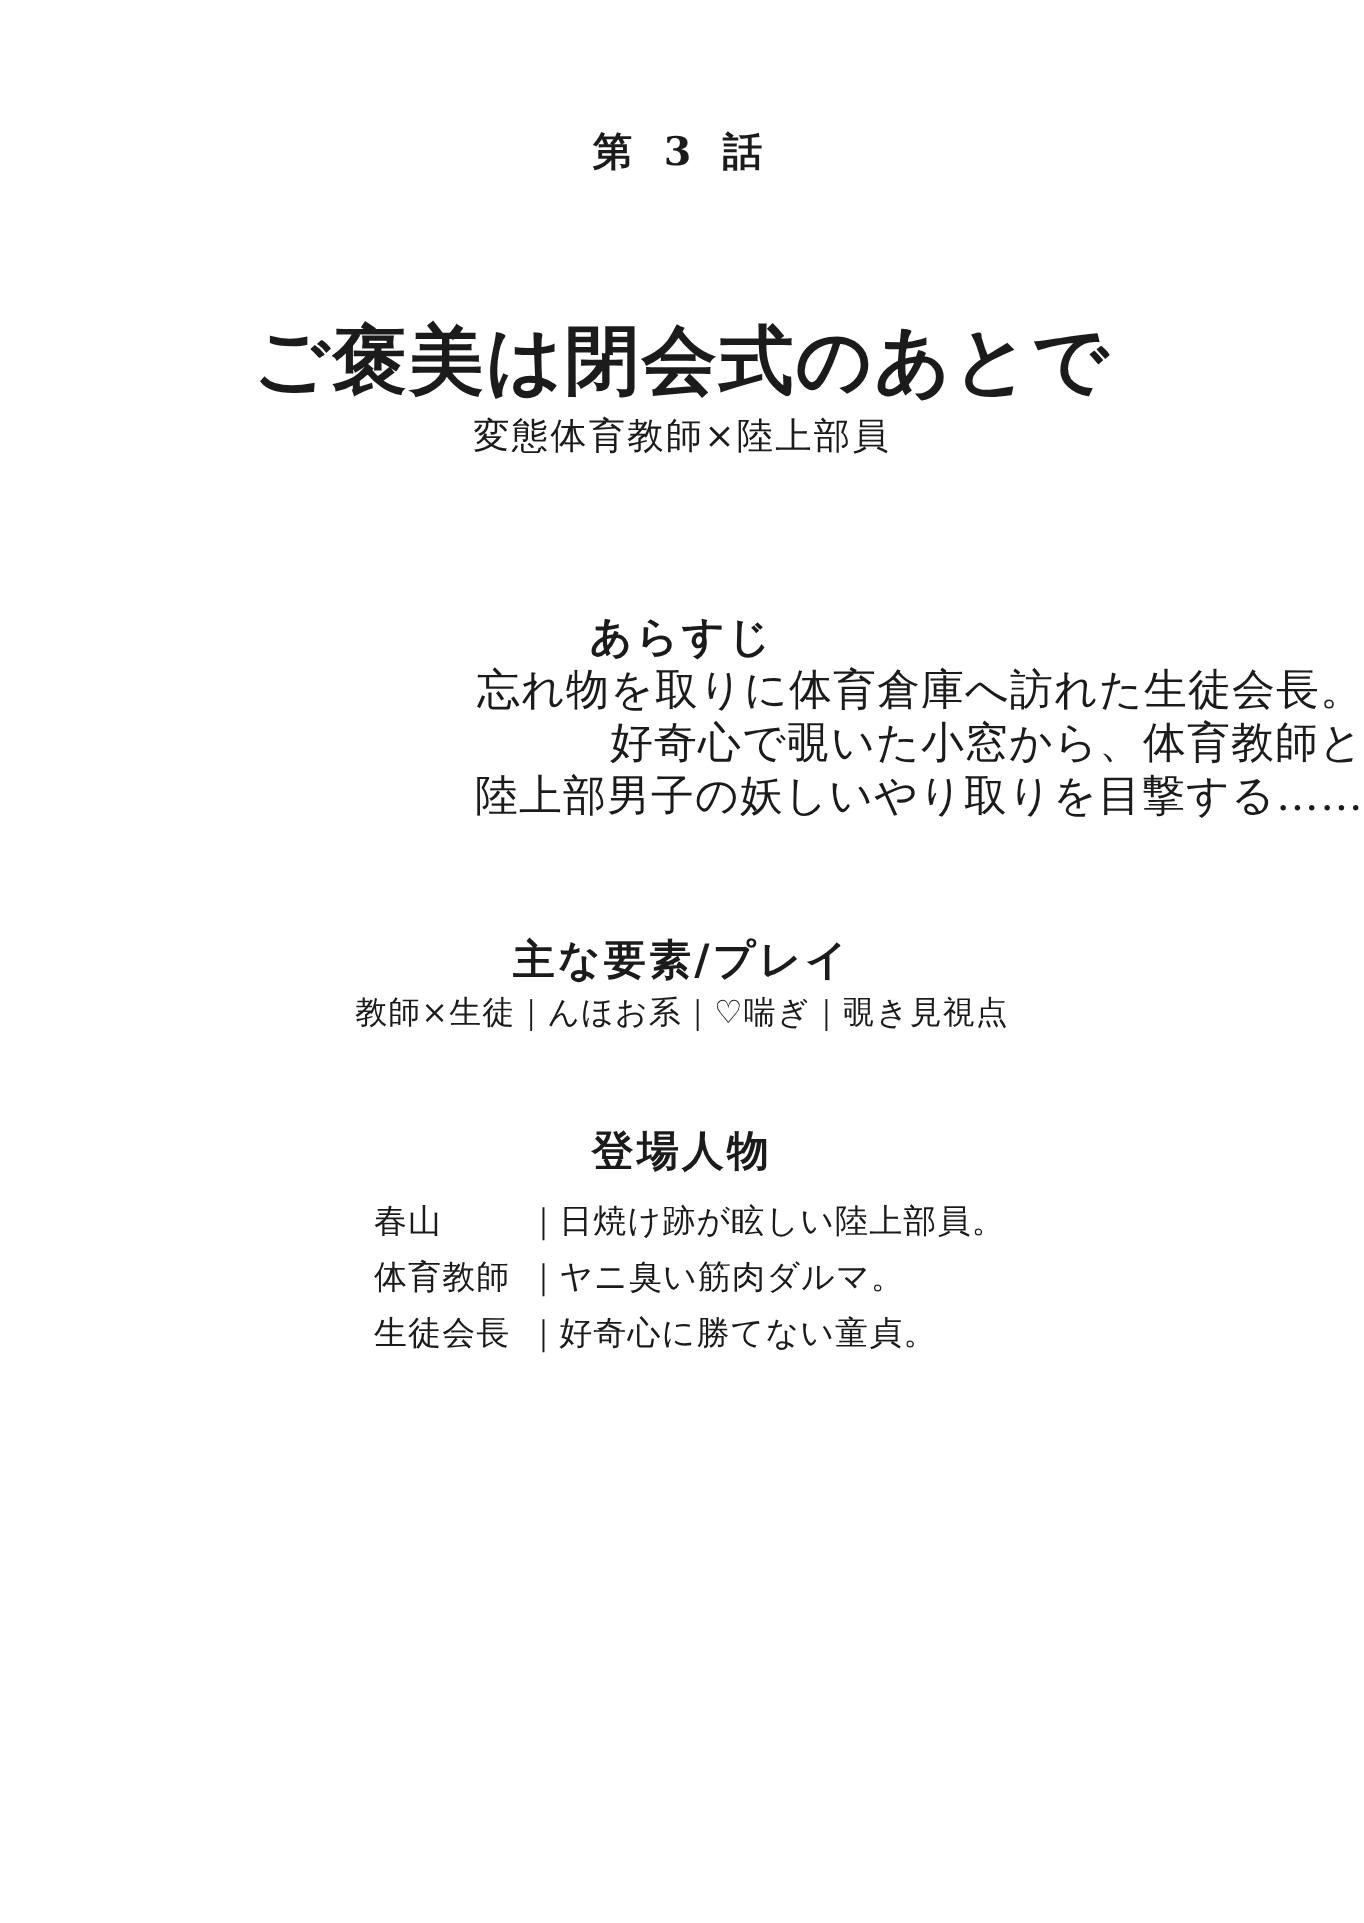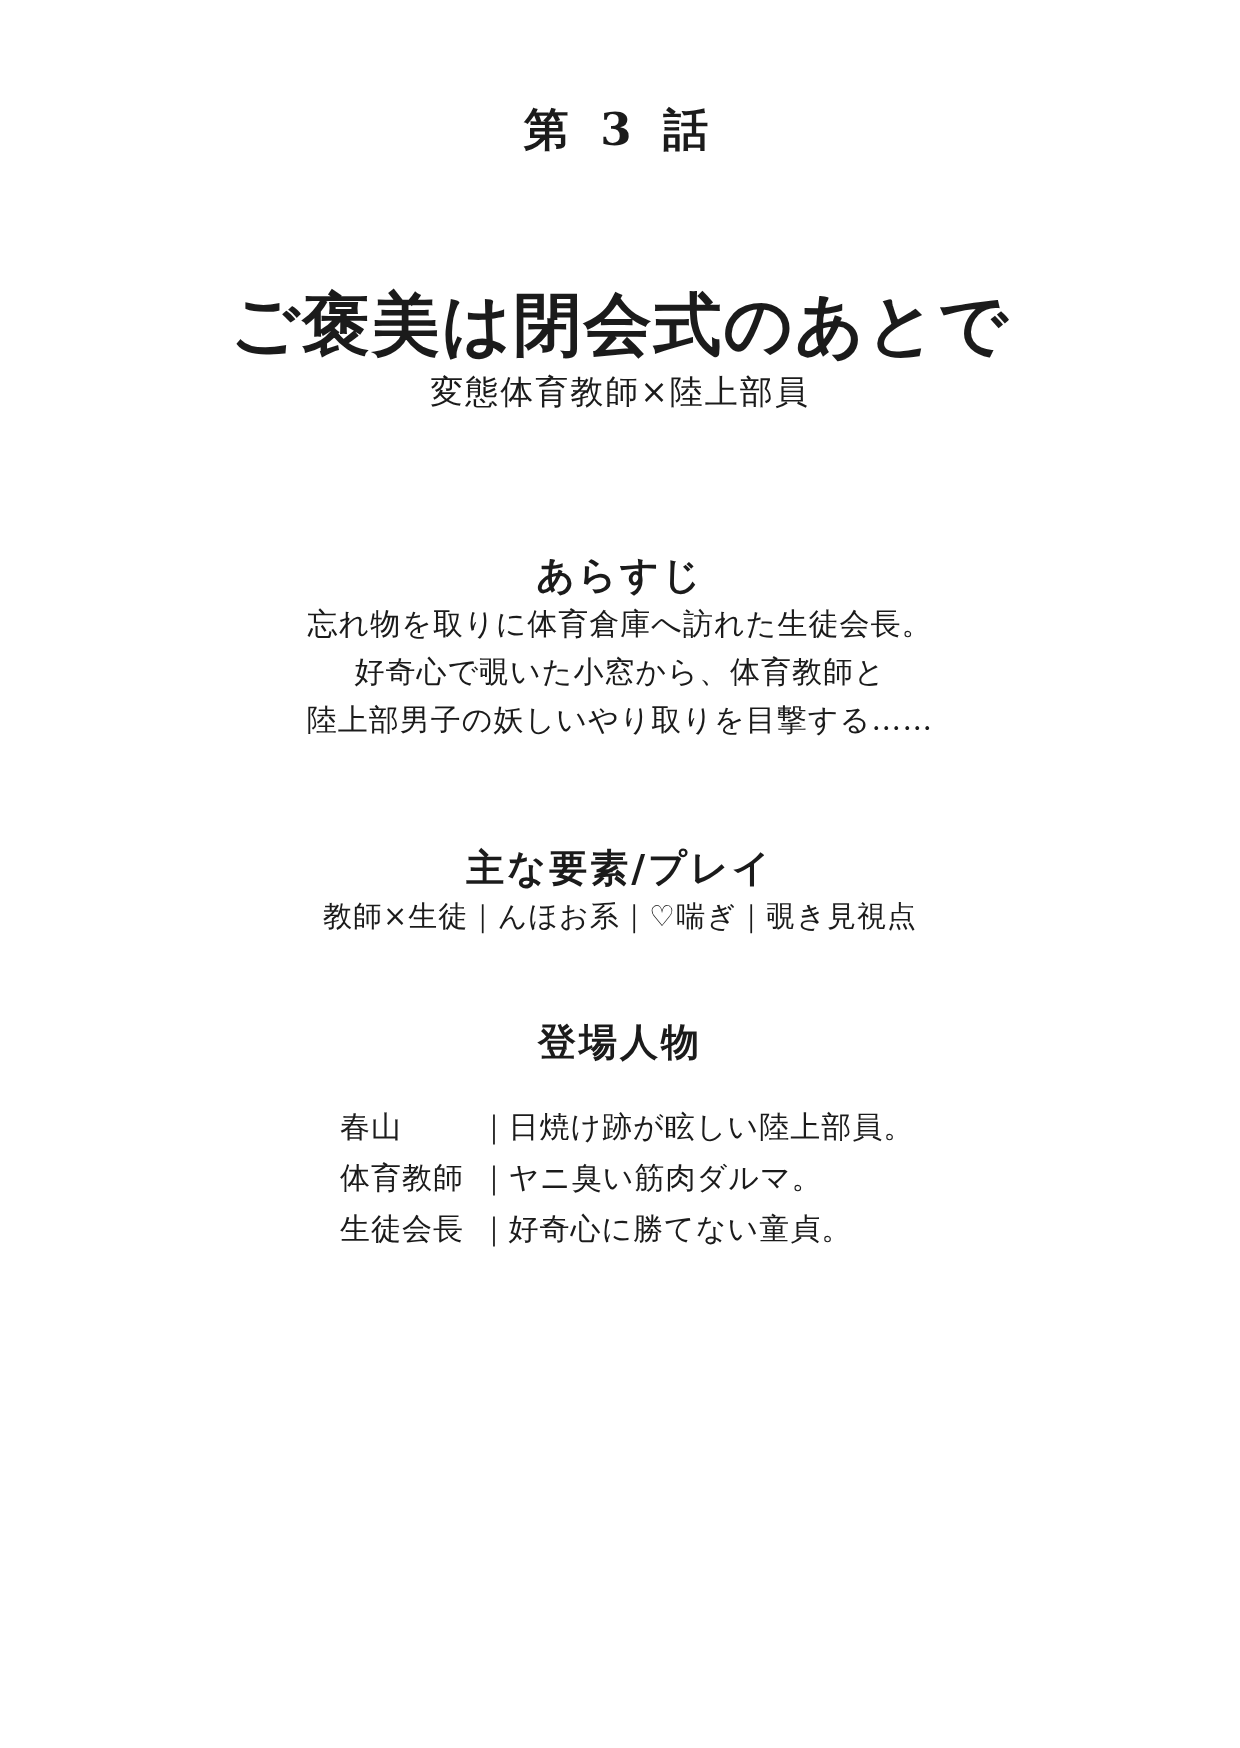--- a/index.html
+++ b/index.html
@@ -12,23 +12,23 @@
     width: 1240px;
     height: 1748px;
     margin: 0 auto;
     background: #ffffff;
     color: #1b1b1b;
     font-family: "DejaVu Serif", "Liberation Serif", serif;
     overflow: hidden;
     text-align: center;
   }
   .chapter {
-    margin: 12px;
-    padding-top: 95px;
-    font-size: 45px;
+    margin: 0;
+    padding-top: 120px;
+    font-size: 36px;
     line-height: 1;
     font-weight: bold;
     letter-spacing: 8px;
   }
   .title {
     margin: 138px 0 0 0;
     font-size: 68px;
     line-height: 1;
     font-weight: bold;
     letter-spacing: 2px;
@@ -43,35 +43,36 @@
   .section-heading {
     margin: 0;
     font-size: 38px;
     line-height: 1;
     font-weight: bold;
     letter-spacing: 3px;
   }
   .synopsis-heading { margin-top: 148px; }
   .synopsis-lines {
     margin-top: 6px;
-    font-size: 30px;
+    font-size: 39px;
     line-height: 48px;
     letter-spacing: 1px;
+    text-align: right;
   }
   .elements-heading { margin-top: 105px; }
   .elements-line {
     margin-top: 12px;
     font-size: 29px;
     line-height: 34px;
     letter-spacing: 1px;
   }
   .characters-heading { margin-top: 90px; }
   .character-list {
     width: 560px;
-    margin: 40px auto 0 auto;
+    margin: 20px auto 0 auto;
     text-align: left;
   }
   .char-row {
     font-size: 30px;
     line-height: 51px;
     white-space: nowrap;
   }
   .char-name {
     display: inline-block;
     width: 139px;

